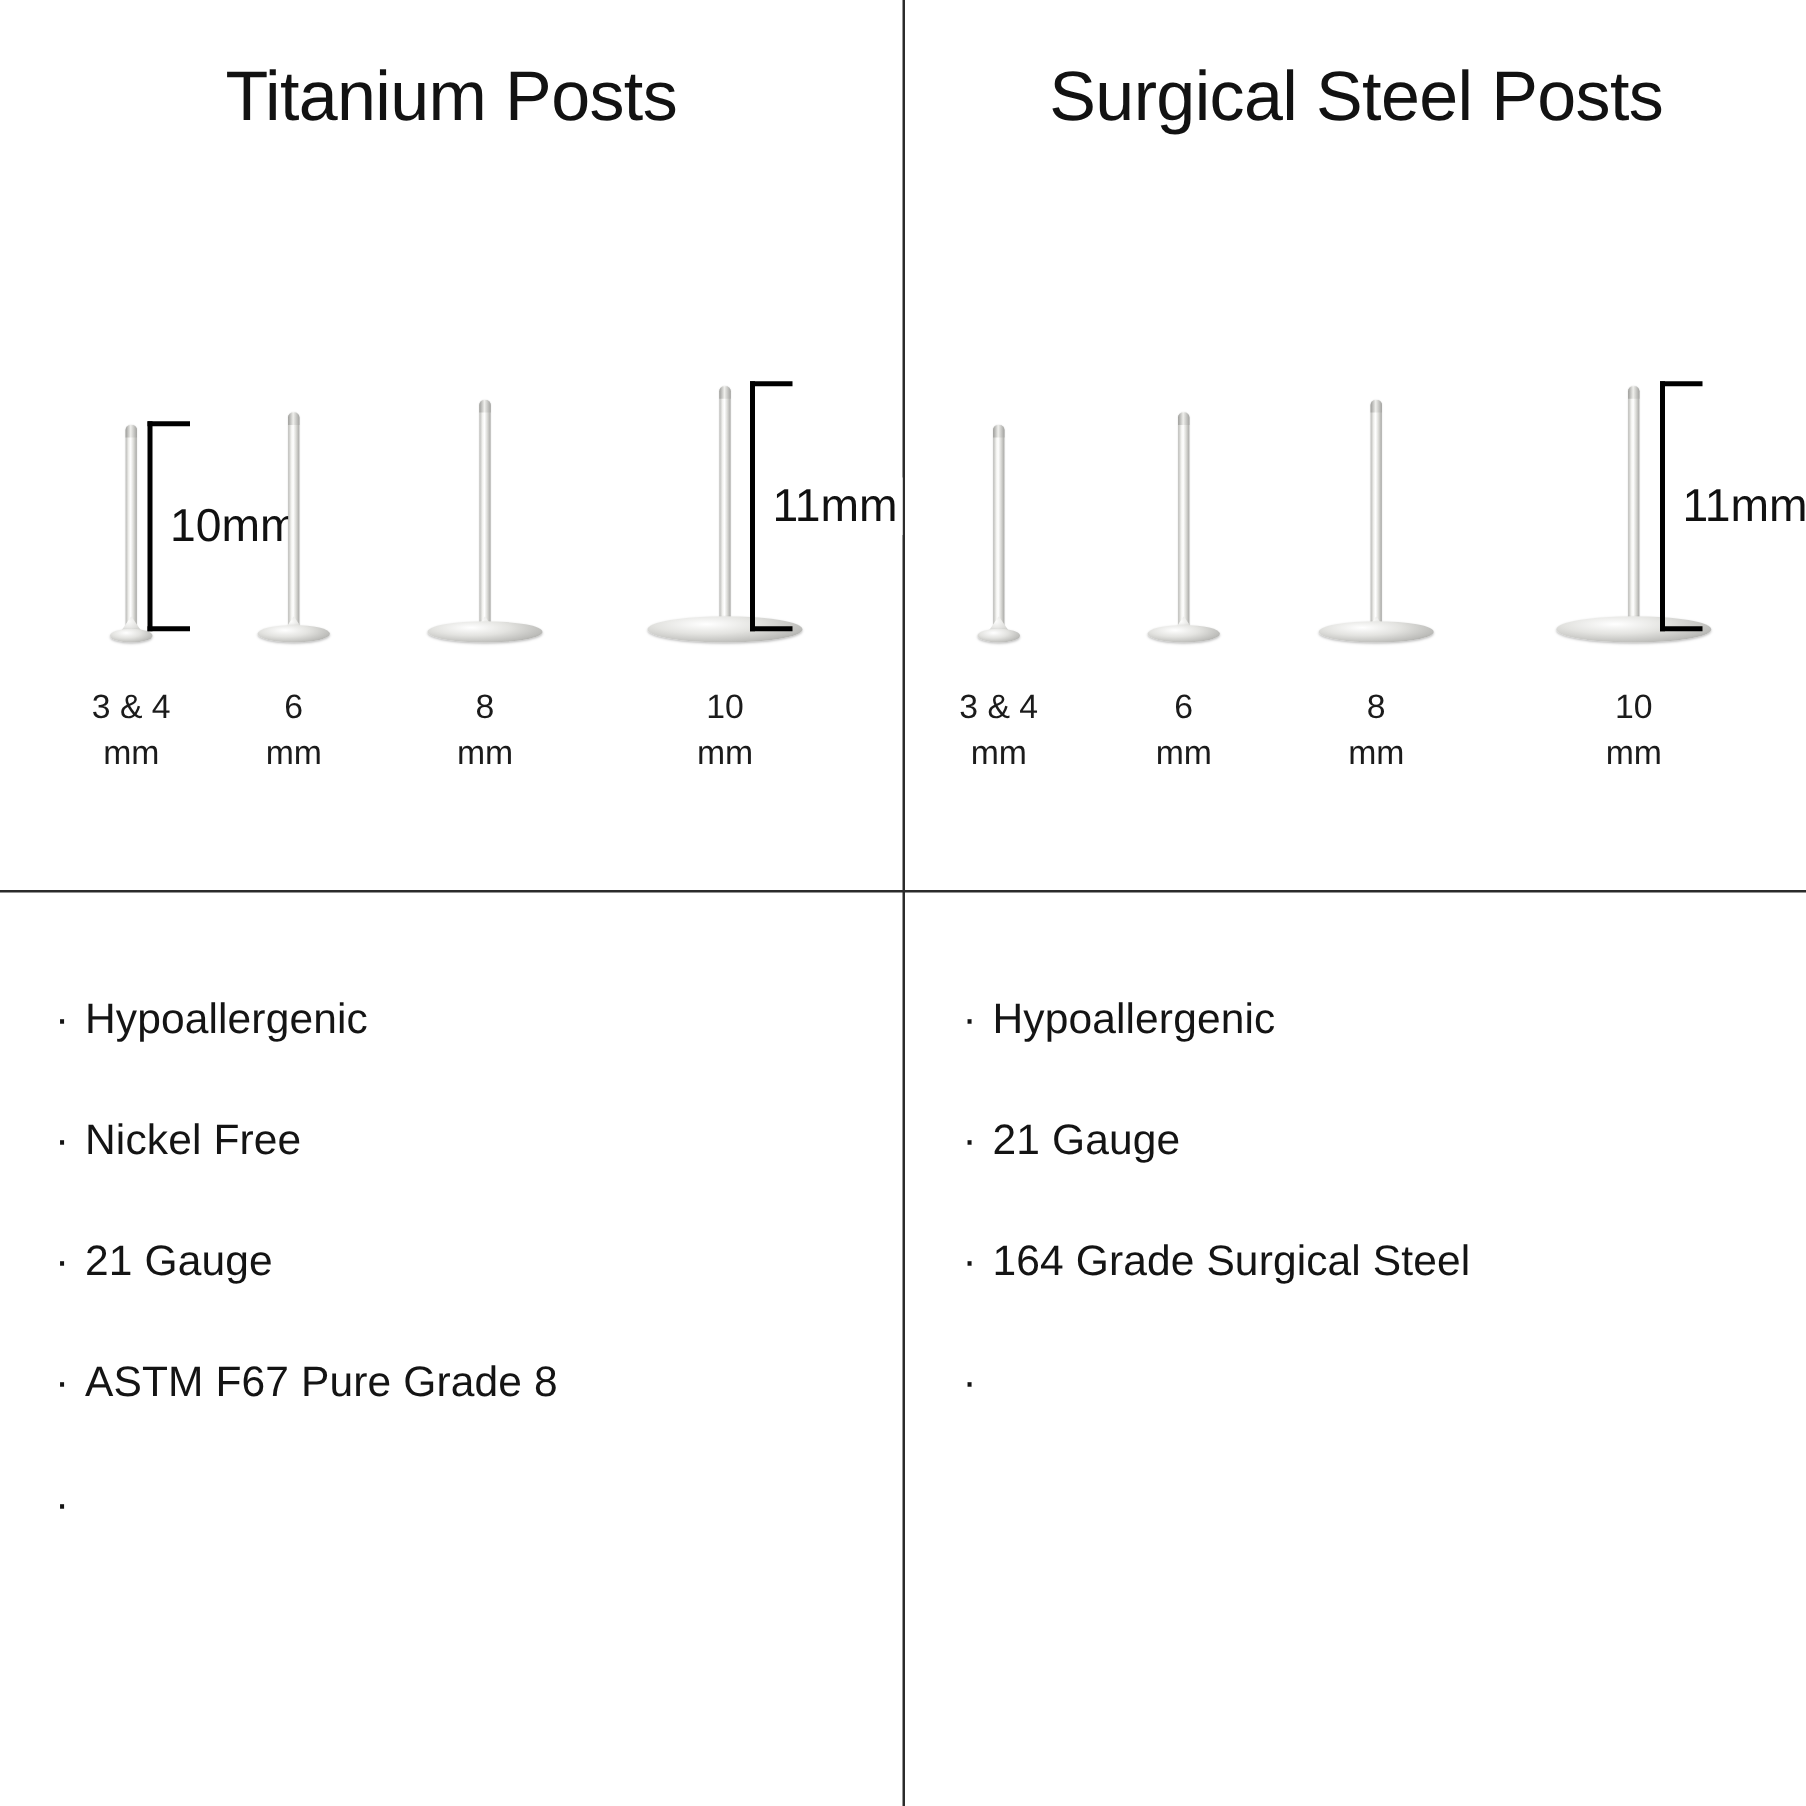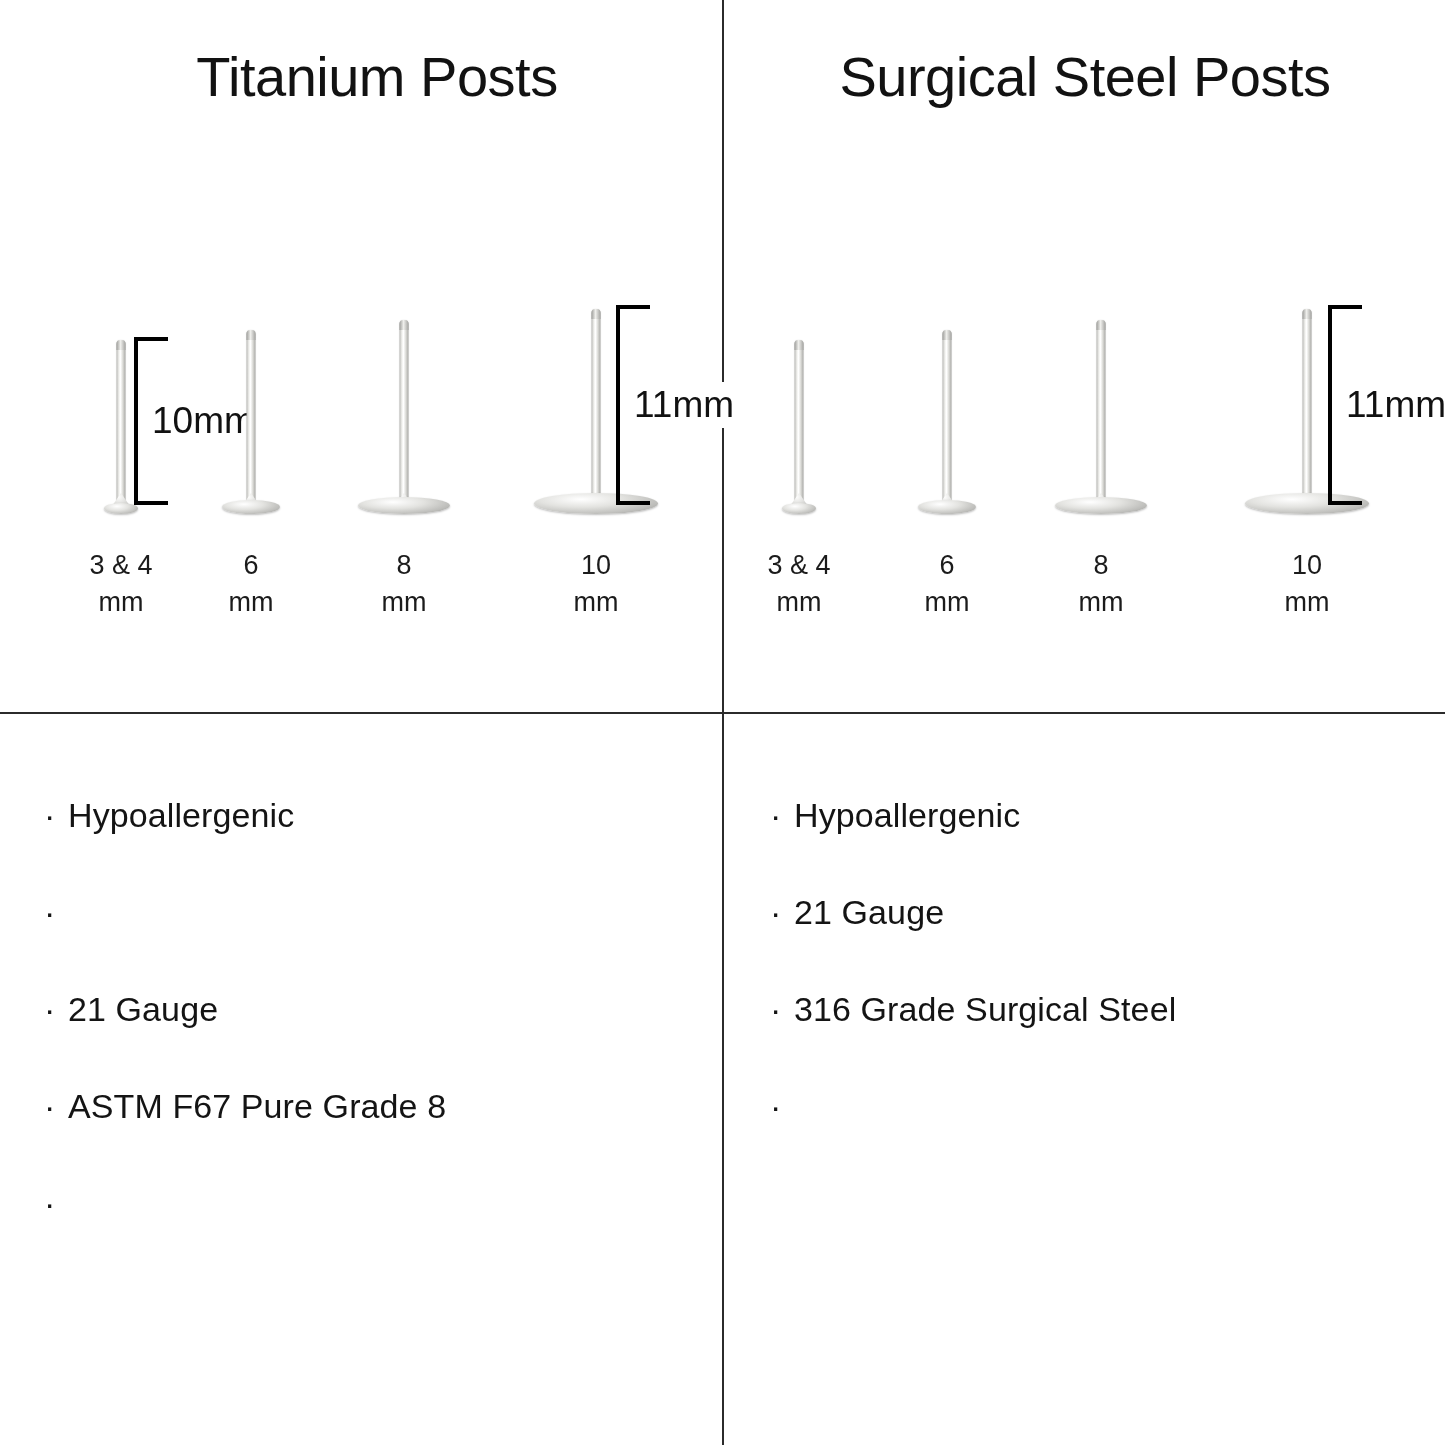--- a/index.html
+++ b/index.html
@@ -40,21 +40,21 @@
     background: #2b2b2b;
   }
 
   
   .col {
     position: absolute;
     top: 0;
     width: 722px;
     height: 712px;
   }
-  .col-left  { left: 0; margin-left: 16px; }
+  .col-left  { left: 0; }
   .col-right { left: 724px; }
 
   .col-title {
     position: absolute;
     top: 44px;
     left: 0;
     width: 100%;
     text-align: center;
     font-size: 56px;
     font-weight: 400;
@@ -304,20 +304,21 @@
     </div>
   </div>
 
   <div class="list list-left">
     <div class="bullet">
       <span class="dot">·</span>
       <span class="txt">Hypoallergenic</span>
     </div>
     <div class="bullet">
       <span class="dot">·</span>
+      <span class="txt">Nickel Free</span>
     </div>
     <div class="bullet">
       <span class="dot">·</span>
       <span class="txt">21 Gauge</span>
     </div>
     <div class="bullet">
       <span class="dot">·</span>
       <span class="txt">ASTM F67 Pure Grade 8</span>
     </div>
     <div class="bullet">
@@ -329,20 +330,20 @@
     <div class="bullet">
       <span class="dot">·</span>
       <span class="txt">Hypoallergenic</span>
     </div>
     <div class="bullet">
       <span class="dot">·</span>
       <span class="txt">21 Gauge</span>
     </div>
     <div class="bullet">
       <span class="dot">·</span>
-      <span class="txt">316 Grade Surgical Steel</span>
+      <span class="txt">164 Grade Surgical Steel</span>
     </div>
     <div class="bullet">
       <span class="dot">·</span>
     </div>
   </div>
 
 </div>
 
 </body></html>

